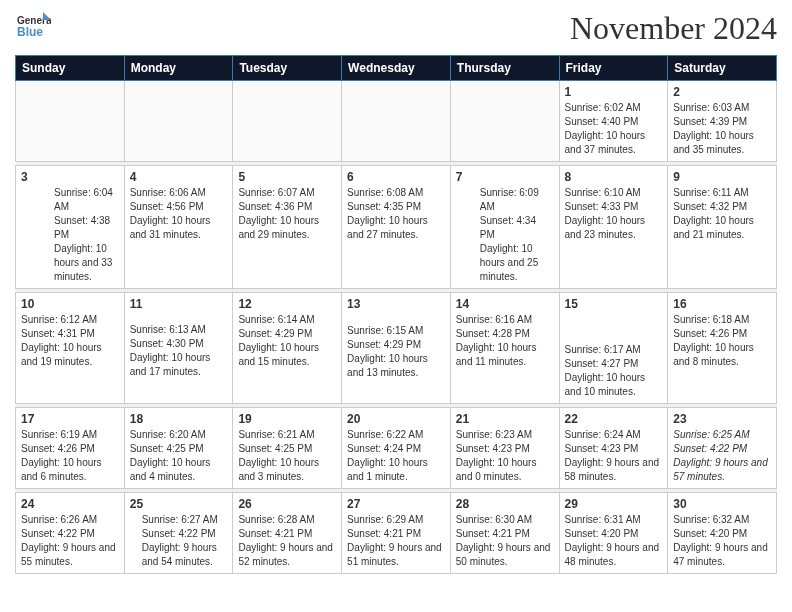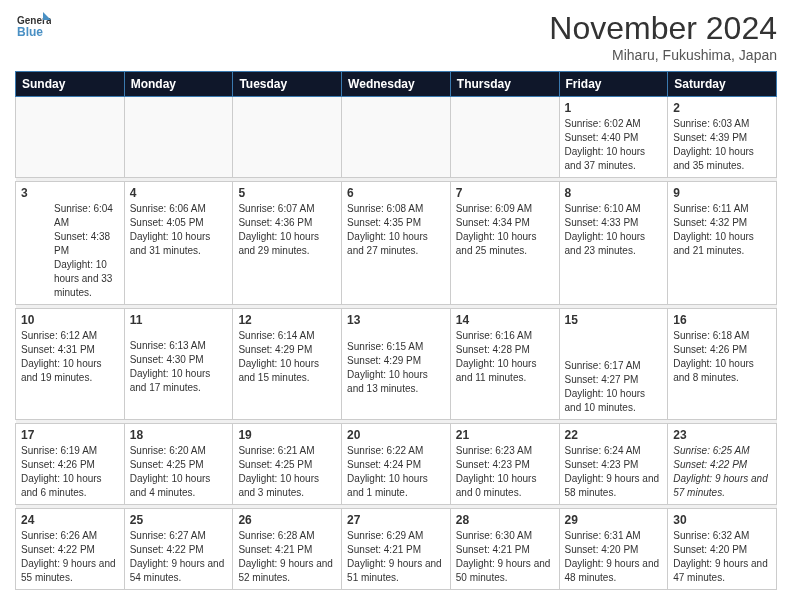--- a/index.html
+++ b/index.html
@@ -15,21 +15,22 @@
       align-items: flex-start;
       justify-content: space-between;
       margin-bottom: 8px;
     }
     .logo {
       display: flex;
       align-items: center;
       gap: 4px;
     }
     .title-block {
-      text-align: right;
+      text-align: center;
+      font-family: Liberation Serif, serif;
     }
     .month-title {
       font-size: 32px;
       font-weight: normal;
       color: #333;
     }
     .location {
       font-size: 14px;
       color: #555;
     }
@@ -82,21 +83,20 @@
 <div class="header-row">
   <div class="logo">
   <svg width="36" height="36" viewBox="0 0 36 36">
     <text x="2" y="14" font-size="10" font-weight="bold" font-family="Arial" fill="#333">General</text>
     <polygon points="28,2 36,10 28,10" fill="#4a90c4"></polygon>
     <text x="2" y="26" font-size="12" font-weight="bold" font-family="Arial" fill="#4a90c4">Blue</text>
   </svg>
 </div>
   <div class="title-block">
     <div class="month-title">November 2024</div>
-    <div class="location">Miharu, Fukushima, Japan</div>
   </div>
 </div>
 
 <table class="calendar">
   <thead>
     <tr>
     <th>Sunday</th>
         <th>Monday</th>
         <th>Tuesday</th>
         <th>Wednesday</th>
@@ -131,38 +131,38 @@
       <tr>
         <td>
           <span class="day-num">3</span>
           <div class="day-info" style="white-space: pre-line; margin-left: 33px;">Sunrise: 6:04 AM
 Sunset: 4:38 PM
 Daylight: 10 hours and 33 minutes.</div>
         </td>
         <td>
           <span class="day-num">4</span>
           <div class="day-info" style="white-space: pre-line;">Sunrise: 6:06 AM
-Sunset: 4:05 PM
+Sunset: 4:56 PM
 Daylight: 10 hours and 31 minutes.</div>
         </td>
         <td>
           <span class="day-num">5</span>
           <div class="day-info" style="white-space: pre-line;">Sunrise: 6:07 AM
 Sunset: 4:36 PM
 Daylight: 10 hours and 29 minutes.</div>
         </td>
         <td>
           <span class="day-num">6</span>
           <div class="day-info" style="white-space: pre-line;">Sunrise: 6:08 AM
 Sunset: 4:35 PM
 Daylight: 10 hours and 27 minutes.</div>
         </td>
         <td>
           <span class="day-num">7</span>
-          <div class="day-info" style="white-space: pre-line;">Sunrise: 6:09 AM
+          <div class="day-info" style="white-space: pre-line; margin-left: 24px;">Sunrise: 6:09 AM
 Sunset: 4:34 PM
 Daylight: 10 hours and 25 minutes.</div>
         </td>
         <td>
           <span class="day-num">8</span>
           <div class="day-info" style="white-space: pre-line;">Sunrise: 6:10 AM
 Sunset: 4:33 PM
 Daylight: 10 hours and 23 minutes.</div>
         </td>
         <td>
@@ -271,21 +271,21 @@
       </tr>
       <tr>
         <td>
           <span class="day-num">24</span>
           <div class="day-info" style="white-space: pre-line;">Sunrise: 6:26 AM
 Sunset: 4:22 PM
 Daylight: 9 hours and 55 minutes.</div>
         </td>
         <td>
           <span class="day-num">25</span>
-          <div class="day-info" style="white-space: pre-line;">Sunrise: 6:27 AM
+          <div class="day-info" style="white-space: pre-line; margin-left: 12px;">Sunrise: 6:27 AM
 Sunset: 4:22 PM
 Daylight: 9 hours and 54 minutes.</div>
         </td>
         <td>
           <span class="day-num">26</span>
           <div class="day-info" style="white-space: pre-line;">Sunrise: 6:28 AM
 Sunset: 4:21 PM
 Daylight: 9 hours and 52 minutes.</div>
         </td>
         <td>

